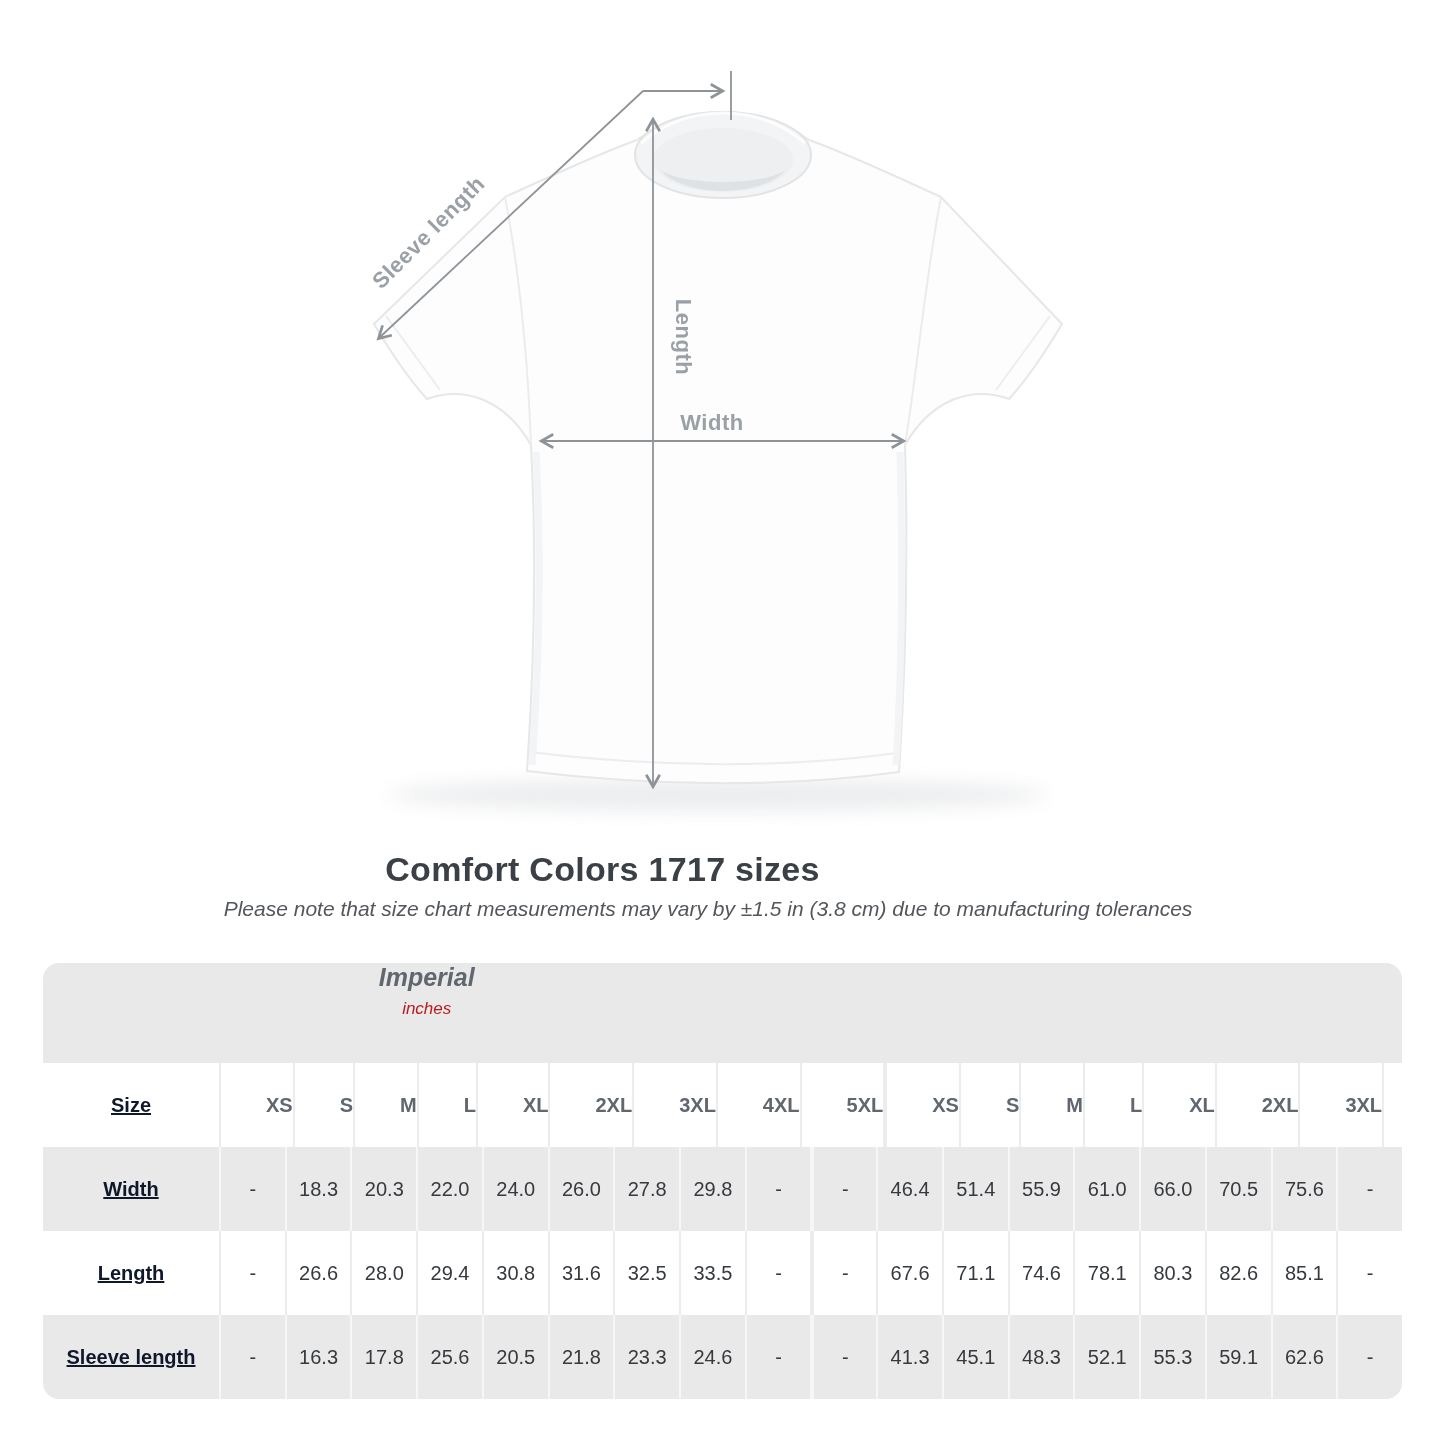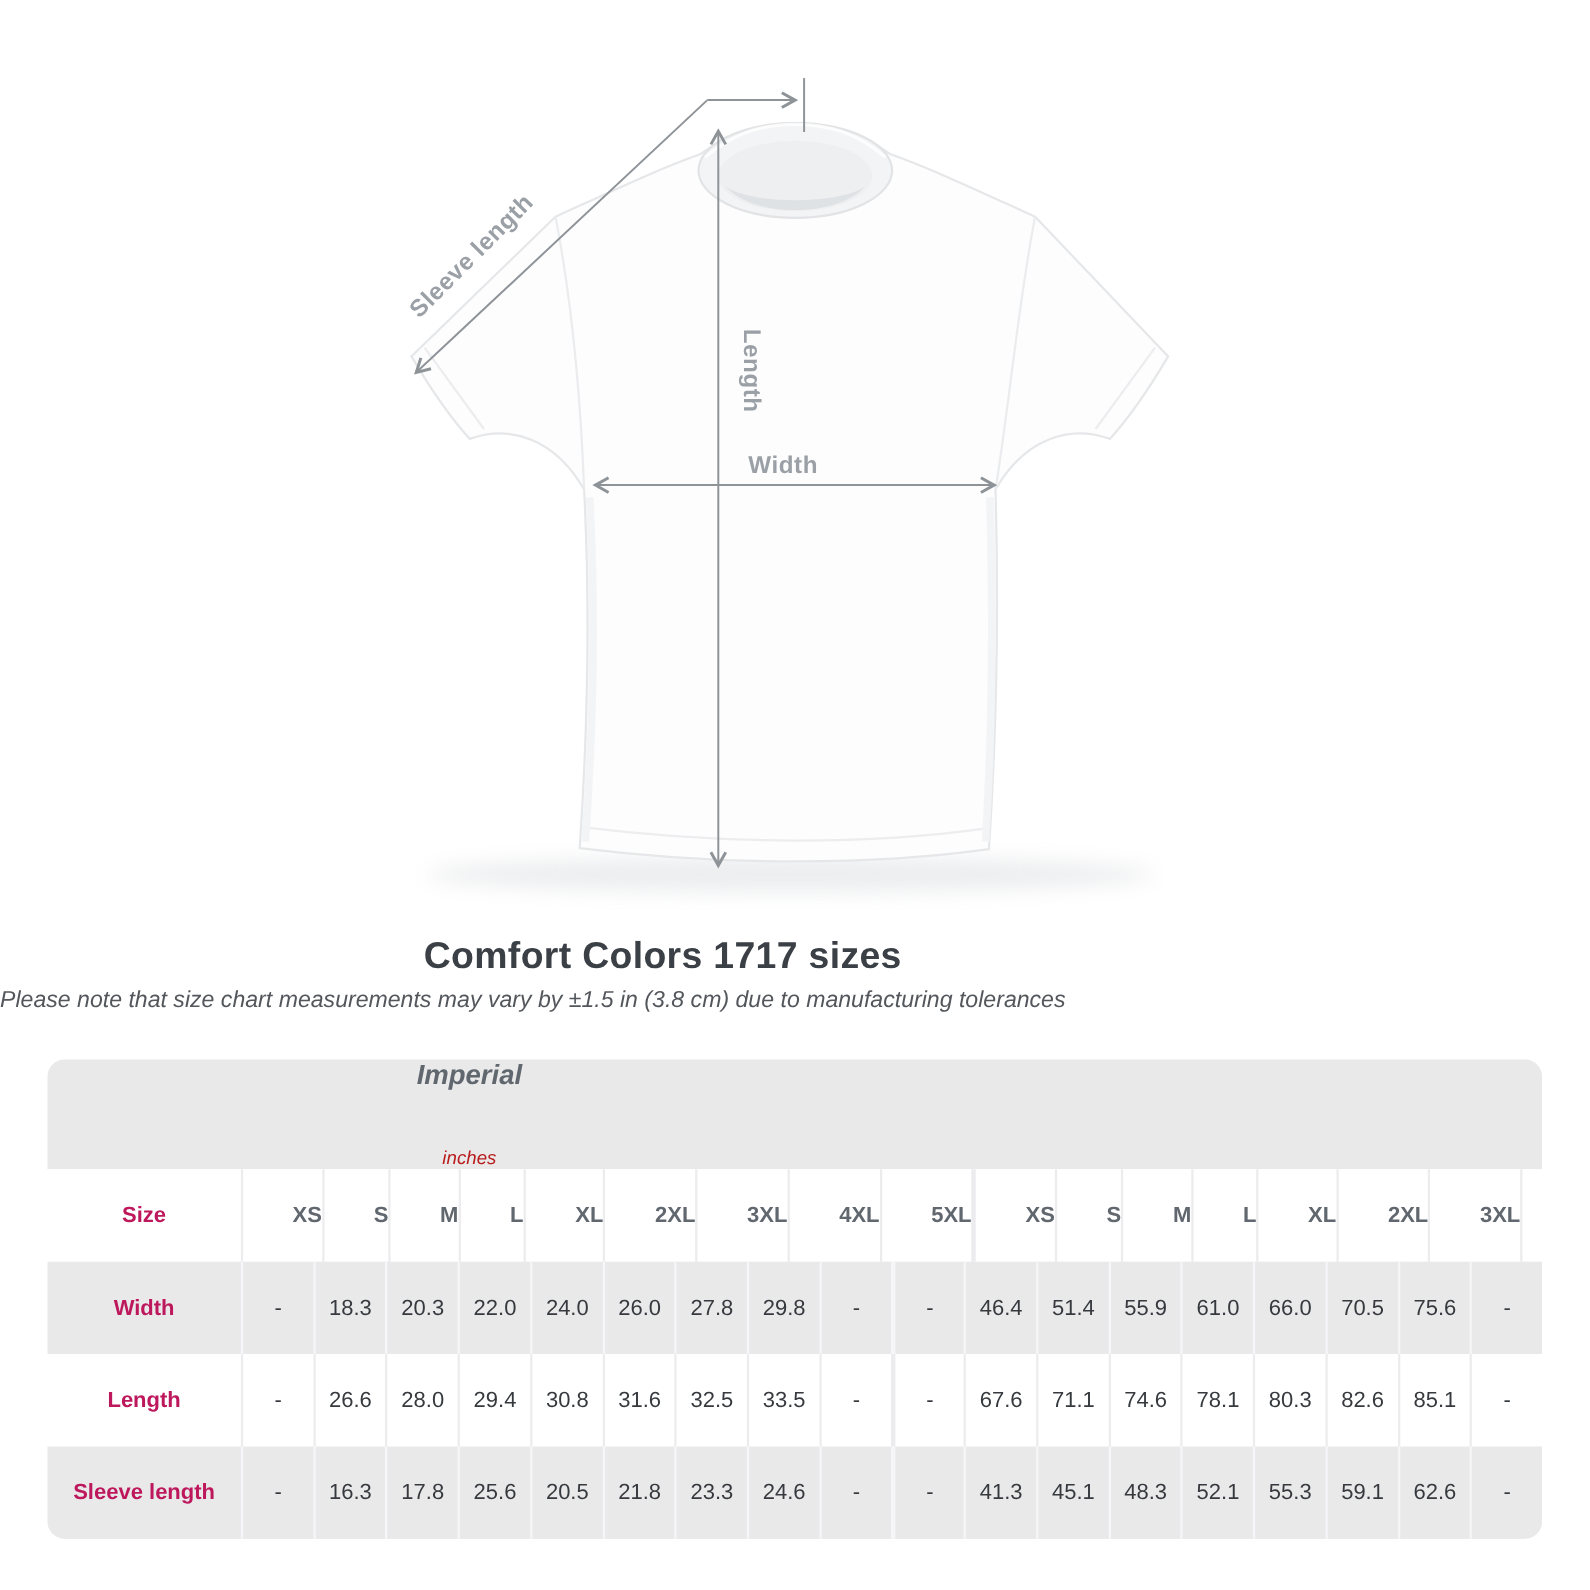--- a/index.html
+++ b/index.html
@@ -6,41 +6,41 @@
   .stage{
     position:relative;width:1445px;height:1445px;background:#ffffff;overflow:hidden;
     font-family:"Liberation Sans",sans-serif;
   }
   .diagram-wrap{position:absolute;left:0;top:0;width:1445px;height:845px;}
   .page-title{
     position:absolute;left:0;top:850px;width:1205px;margin:0;text-align:center;
     font-size:34px;font-weight:bold;color:#3b4046;letter-spacing:.3px;
   }
   .page-subtitle{
-    position:absolute;left:0;top:897px;width:1416px;margin:0;text-align:left;
+    position:absolute;left:0;top:897px;width:1416px;margin:0;text-align:center;
     font-size:21px;font-style:italic;color:#53575c;
   }
   .size-table{
     position:absolute;left:43px;top:963px;width:1359px;
     border-radius:16px;overflow:hidden;
   }
   .band{display:flex;background:#e9e9ea;height:100px;}
-  .band-half{display:flex;flex-direction:column;align-items:center;justify-content:space-between;gap:7px;}
+  .band-half{display:flex;flex-direction:column;align-items:center;justify-content:flex-start;gap:7px;}
   .band-left{width:56.47%;}
   .band-right{width:43.53%;}
   .group-name{font-size:25px;font-weight:bold;font-style:italic;color:#61676e;}
   .group-unit{font-size:17px;font-style:italic;color:#b91c1c;}
   .trow{display:grid;grid-template-columns:176px repeat(18,1fr);}
   .trow.white{background:#ffffff;--sep:#ececee;}
   .trow.gray{background:#e9e9ea;--sep:#f6f6f8;}
   .cell{display:flex;align-items:center;justify-content:center;height:84px;font-size:20px;}
   .cell.d{border-left:2px solid var(--sep);}
   .cell.g{border-left-width:4px;}
   .hd{font-weight:bold;color:#61676e;padding-left:45px;}
-  .lbl{font-weight:bold;color:#be185d;}
+  .lbl{font-weight:bold;color:#0f172a;text-decoration:underline;}
   .val{color:#36393d;}
   svg text.dim-label{font-family:"Liberation Sans",sans-serif;font-weight:bold;font-size:22px;fill:#9aa0a6;letter-spacing:.5px;}
 </style>
 </head>
 <body>
 
 <div class="stage">
 
   <div class="diagram-wrap">
     <svg width="1445" height="845" viewBox="0 0 1445 845" xmlns="http://www.w3.org/2000/svg">

